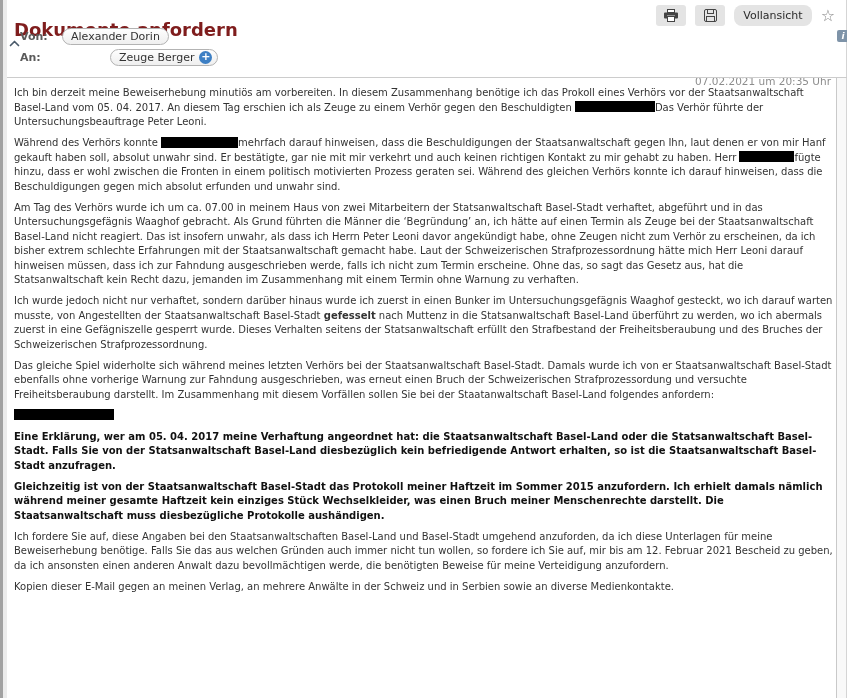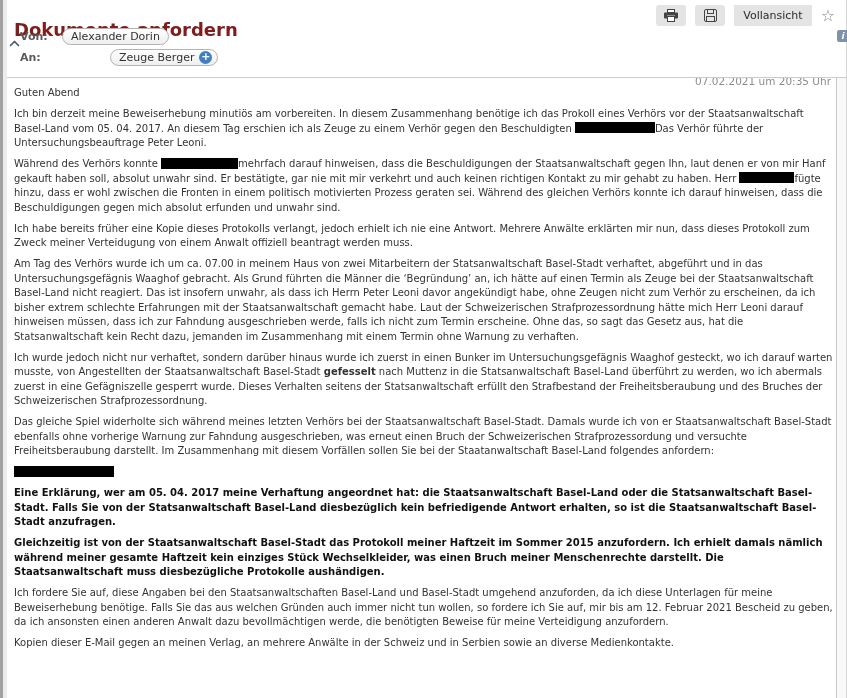--- a/index.html
+++ b/index.html
@@ -14,21 +14,21 @@
     border-left:3px solid #a2a2a2;box-sizing:border-box;}
   .right-edge{position:absolute;right:0;top:0;bottom:0;width:1px;background:#d5d5d5;}
   .right-strip{position:absolute;right:1px;top:78px;bottom:0;width:10px;background:#f9f9f9;
     border-left:1px solid #c9c9c9;box-sizing:border-box;}
 
   
   .subject{position:absolute;left:14px;top:7px;font-size:18px;font-weight:bold;color:#7f1d1d;}
   .toolbar{position:absolute;top:5px;right:12px;display:flex;align-items:center;gap:9px;}
   .icon-btn{width:30px;height:21px;border:none;border-radius:3px;background:#e4e4e4;
     display:inline-flex;align-items:center;justify-content:center;padding:0;cursor:pointer;}
-  .text-btn{height:21px;border:none;border-radius:0;background:#e4e4e4;color:#2b2b2b;
+  .text-btn{height:21px;border:none;border-radius:8px;background:#e4e4e4;color:#2b2b2b;
     font-family:inherit;font-size:11px;padding:0 9px;cursor:pointer;}
   .star{font-size:16px;color:#8a8a8a;line-height:16px;cursor:pointer;}
 
   .chev{position:absolute;left:9px;top:32px;cursor:pointer;}
   .meta-row{position:absolute;left:20px;display:flex;align-items:center;}
   .row-von{top:28px;}
   .row-an{top:49px;gap:48px;}
   .field-label{display:inline-block;width:34px;text-align:left;font-size:11px;font-weight:bold;color:#5b5b5b;}
   .chip{display:inline-flex;align-items:center;height:17px;margin-left:8px;padding:0 8px;
     border:1px solid #b3b3b3;border-radius:9px;background:linear-gradient(#fefefe,#efefef);
@@ -99,24 +99,22 @@
     </span>
   </div>
 
   <span class="date">07.02.2021 um 20:35 Uhr</span>
   <span class="info-icon">i</span>
 </header>
 
 <div class="separator"></div>
 
 <main class="email-body" id="email-body">
-    <p><span>Guten Abend</span></p>
     <p><span>Ich bin derzeit meine Beweiserhebung minutiös am vorbereiten. In diesem Zusammenhang benötige ich das Prokoll eines Verhörs vor der Staatsanwaltschaft Basel-Land vom 05. 04. 2017. An diesem Tag erschien ich als Zeuge zu einem Verhör gegen den Beschuldigten </span><span class="redaction" style="width: 80px; background: rgb(0, 0, 0);"></span><span>Das Verhör führte der Untersuchungsbeauftrage Peter Leoni.</span></p>
     <p><span>Während des Verhörs konnte </span><span class="redaction" style="width: 77px; background: rgb(0, 0, 0);"></span><span>mehrfach darauf hinweisen, dass die Beschuldigungen der Staatsanwaltschaft gegen Ihn, laut denen er von mir Hanf gekauft haben soll, absolut unwahr sind. Er bestätigte, gar nie mit mir verkehrt und auch keinen richtigen Kontakt zu mir gehabt zu haben. Herr </span><span class="redaction" style="width: 55px; background: rgb(0, 0, 0);"></span><span>fügte hinzu, dass er wohl zwischen die Fronten in einem politisch motivierten Prozess geraten sei. Während des gleichen Verhörs konnte ich darauf hinweisen, dass die Beschuldigungen gegen mich absolut erfunden und unwahr sind.</span></p>
-    <p><span>Ich habe bereits früher eine Kopie dieses Protokolls verlangt, jedoch erhielt ich nie eine Antwort. Mehrere Anwälte erklärten mir nun, dass dieses Protokoll zum Zweck meiner Verteidugung von einem Anwalt offiziell beantragt werden muss.</span></p>
     <p><span>Am Tag des Verhörs wurde ich um ca. 07.00 in meinem Haus von zwei Mitarbeitern der Statsanwaltschaft Basel-Stadt verhaftet, abgeführt und in das Untersuchungsgefägnis Waaghof gebracht. Als Grund führten die Männer die ‘Begründung’ an, ich hätte auf einen Termin als Zeuge bei der Staatsanwaltschaft Basel-Land nicht reagiert. Das ist insofern unwahr, als dass ich Herrn Peter Leoni davor angekündigt habe, ohne Zeugen nicht zum Verhör zu erscheinen, da ich bisher extrem schlechte Erfahrungen mit der Staatsanwaltschaft gemacht habe. Laut der Schweizerischen Strafprozessordnung hätte mich Herr Leoni darauf hinweisen müssen, dass ich zur Fahndung ausgeschrieben werde, falls ich nicht zum Termin erscheine. Ohne das, so sagt das Gesetz aus, hat die Statsanwaltschaft kein Recht dazu, jemanden im Zusammenhang mit einem Termin ohne Warnung zu verhaften.</span></p>
     <p><span>Ich wurde jedoch nicht nur verhaftet, sondern darüber hinaus wurde ich zuerst in einen Bunker im Untersuchungsgefägnis Waaghof gesteckt, wo ich darauf warten musste, von Angestellten der Staatsanwaltschaft Basel-Stadt </span><span style="font-weight: bold;">gefesselt</span><span> nach Muttenz in die Statsanwaltschaft Basel-Land überführt zu werden, wo ich abermals zuerst in eine Gefägniszelle gesperrt wurde. Dieses Verhalten seitens der Statsanwaltschaft erfüllt den Strafbestand der Freiheitsberaubung und des Bruches der Schweizerischen Strafprozessordnung.</span></p>
     <p><span>Das gleiche Spiel widerholte sich während meines letzten Verhörs bei der Staatsanwaltschaft Basel-Stadt. Damals wurde ich von er Staatsanwaltschaft Basel-Stadt ebenfalls ohne vorherige Warnung zur Fahndung ausgeschrieben, was erneut einen Bruch der Schweizerischen Strafprozessordung und versuchte Freiheitsberaubung darstellt. Im Zusammenhang mit diesem Vorfällen sollen Sie bei der Staatanwaltschaft Basel-Land folgendes anfordern:</span></p>
     <p class="bold-para"><span class="redaction" style="width: 100px; background: rgb(0, 0, 0);"></span></p>
     <p class="bold-para"><span>Eine Erklärung, wer am 05. 04. 2017 meine Verhaftung angeordnet hat: die Staatsanwaltschaft Basel-Land oder die Statsanwaltschaft Basel-Stadt. Falls Sie von der Statsanwaltschaft Basel-Land diesbezüglich kein befriedigende Antwort erhalten, so ist die Staatsanwaltschaft Basel-Stadt anzufragen.</span></p>
     <p class="bold-para"><span>Gleichzeitig ist von der Staatsanwaltschaft Basel-Stadt das Protokoll meiner Haftzeit im Sommer 2015 anzufordern. Ich erhielt damals nämlich während meiner gesamte Haftzeit kein einziges Stück Wechselkleider, was einen Bruch meiner Menschenrechte darstellt. Die Staatsanwaltschaft muss diesbezügliche Protokolle aushändigen.</span></p>
     <p><span>Ich fordere Sie auf, diese Angaben bei den Staatsanwaltschaften Basel-Land und Basel-Stadt umgehend anzuforden, da ich diese Unterlagen für meine Beweiserhebung benötige. Falls Sie das aus welchen Gründen auch immer nicht tun wollen, so fordere ich Sie auf, mir bis am 12. Februar 2021 Bescheid zu geben, da ich ansonsten einen anderen Anwalt dazu bevollmächtigen werde, die benötigten Beweise für meine Verteidigung anzufordern.</span></p>
     <p><span>Kopien dieser E-Mail gegen an meinen Verlag, an mehrere Anwälte in der Schweiz und in Serbien sowie an diverse Medienkontakte.</span></p>
   </main>
 

